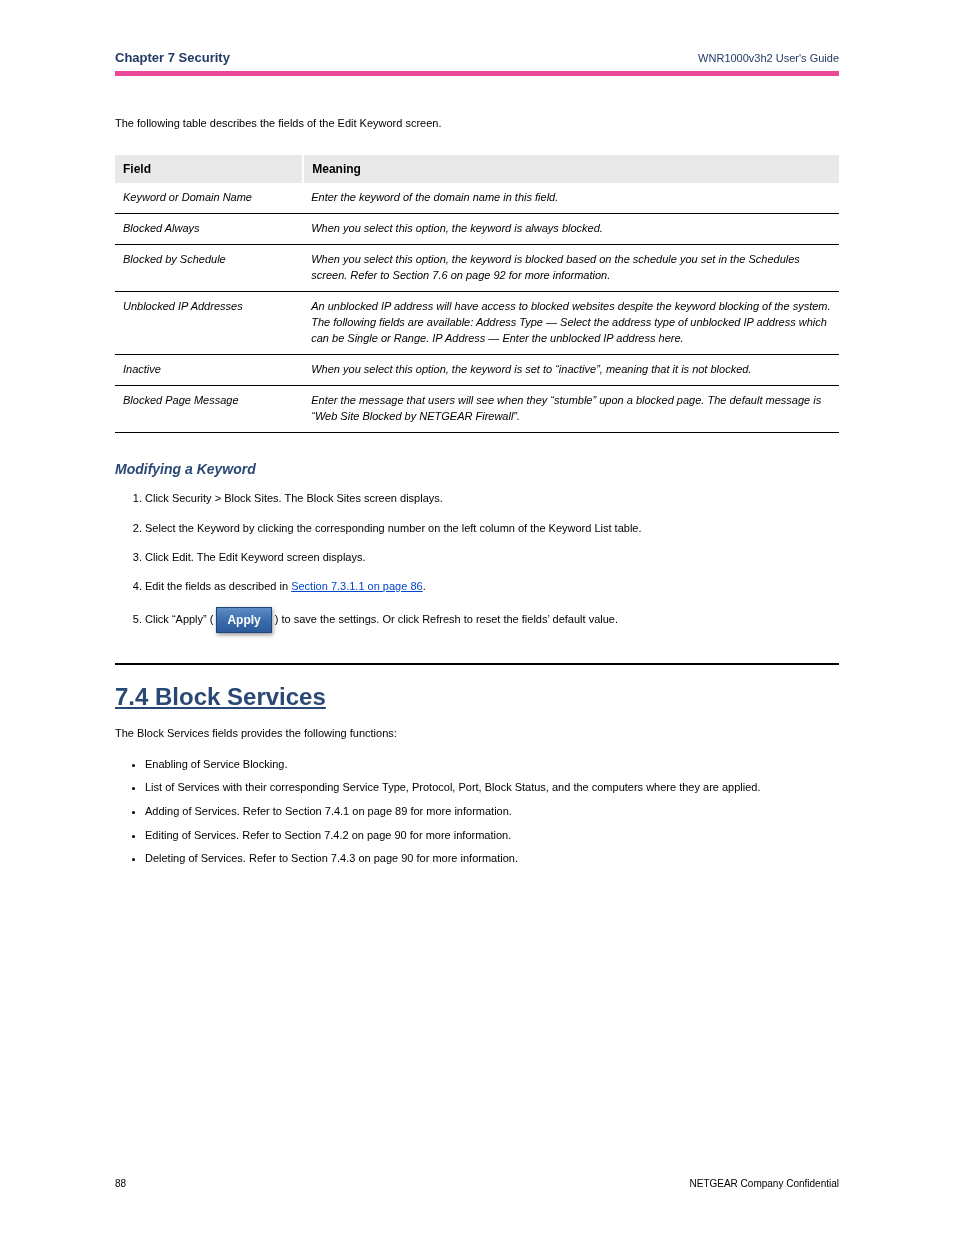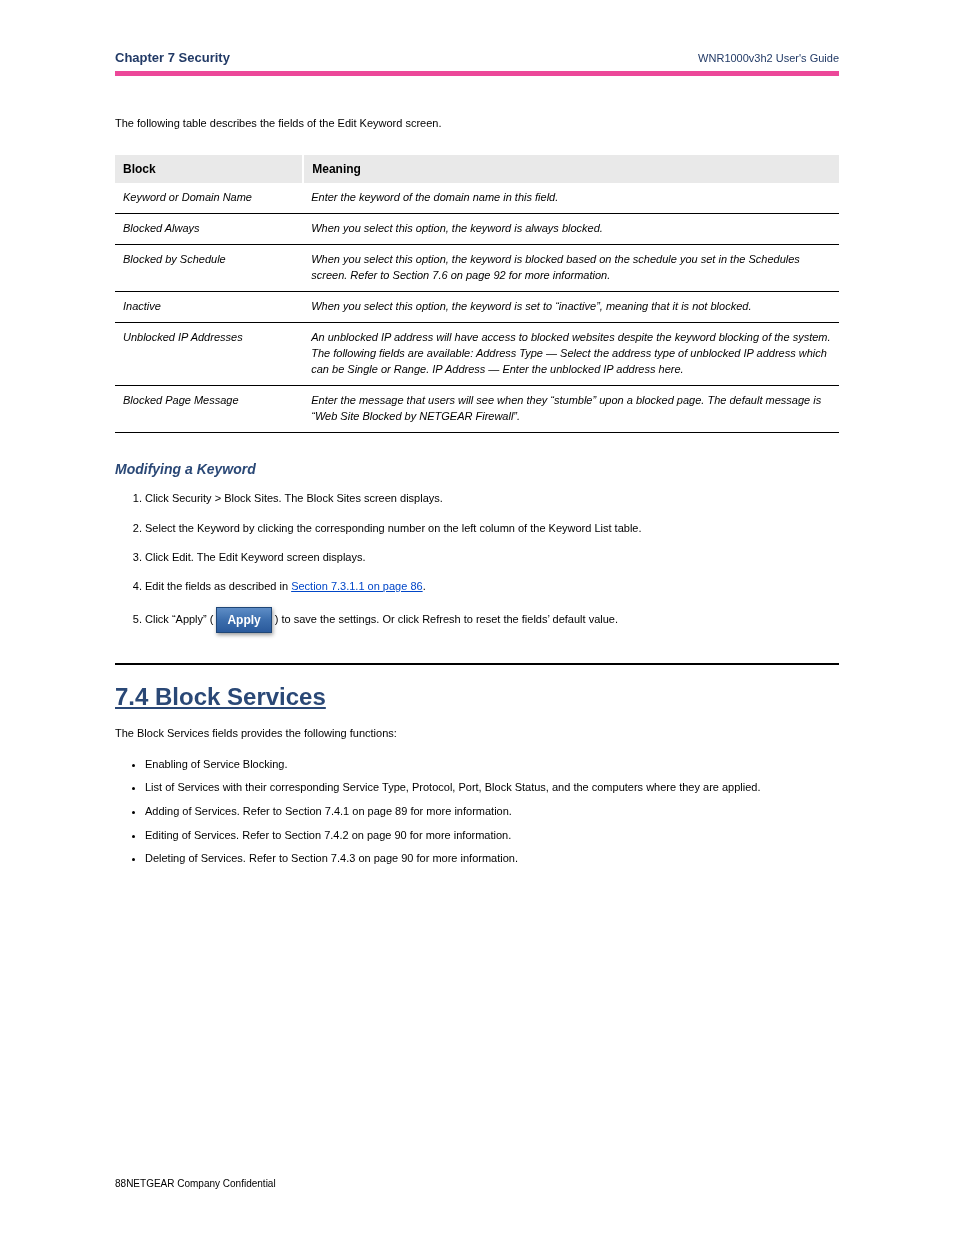--- a/index.html
+++ b/index.html
@@ -104,63 +104,63 @@
     line-height: 1.6;
   }
   ul.bullets li { margin-bottom: 6px; }
   .link { color: #0046c8; text-decoration: underline; cursor: pointer; }
   .footer {
     position: absolute;
     bottom: 46px;
     left: 115px;
     right: 115px;
     display: flex;
-    justify-content: flex-start;
+    justify-content: space-between;
     font-size: 10px;
     margin-top: 31px;
   }
 </style>
 </head>
 <body>
 
 <div class="page">
   <div class="topbar">
     <span class="chapter">Chapter 7    Security</span>
     <span class="guide">WNR1000v3h2 User's Guide</span>
   </div>
 
   <p class="intro">The following table describes the fields of the Edit Keyword screen.</p>
 
   <table class="defs">
     <thead>
       <tr>
-        <th>Block</th>
+        <th>Field</th>
         <th>Meaning</th>
       </tr>
     </thead>
     <tbody>
       <tr>
           <td>Keyword or Domain Name</td>
           <td>Enter the keyword of the domain name in this field.</td>
         </tr>
       <tr>
           <td>Blocked Always</td>
           <td>When you select this option, the keyword is always blocked.</td>
         </tr>
       <tr>
           <td>Blocked by Schedule</td>
           <td>When you select this option, the keyword is blocked based on the schedule you set in the Schedules screen. Refer to Section 7.6 on page 92 for more information.</td>
         </tr>
       <tr>
+          <td>Unblocked IP Addresses</td>
+          <td>An unblocked IP address will have access to blocked websites despite the keyword blocking of the system. The following fields are available:  Address Type — Select the address type of unblocked IP address which can be Single or Range.  IP Address — Enter the unblocked IP address here.</td>
+        </tr>
+      <tr>
           <td>Inactive</td>
           <td>When you select this option, the keyword is set to “inactive”, meaning that it is not blocked.</td>
-        </tr>
-      <tr>
-          <td>Unblocked IP Addresses</td>
-          <td>An unblocked IP address will have access to blocked websites despite the keyword blocking of the system. The following fields are available:  Address Type — Select the address type of unblocked IP address which can be Single or Range.  IP Address — Enter the unblocked IP address here.</td>
         </tr>
       <tr>
           <td>Blocked Page Message</td>
           <td>Enter the message that users will see when they “stumble” upon a blocked page. The default message is “Web Site Blocked by NETGEAR Firewall”.</td>
         </tr>
     </tbody>
   </table>
 
   <div class="section">
     <div class="section-title">Modifying a Keyword</div>

